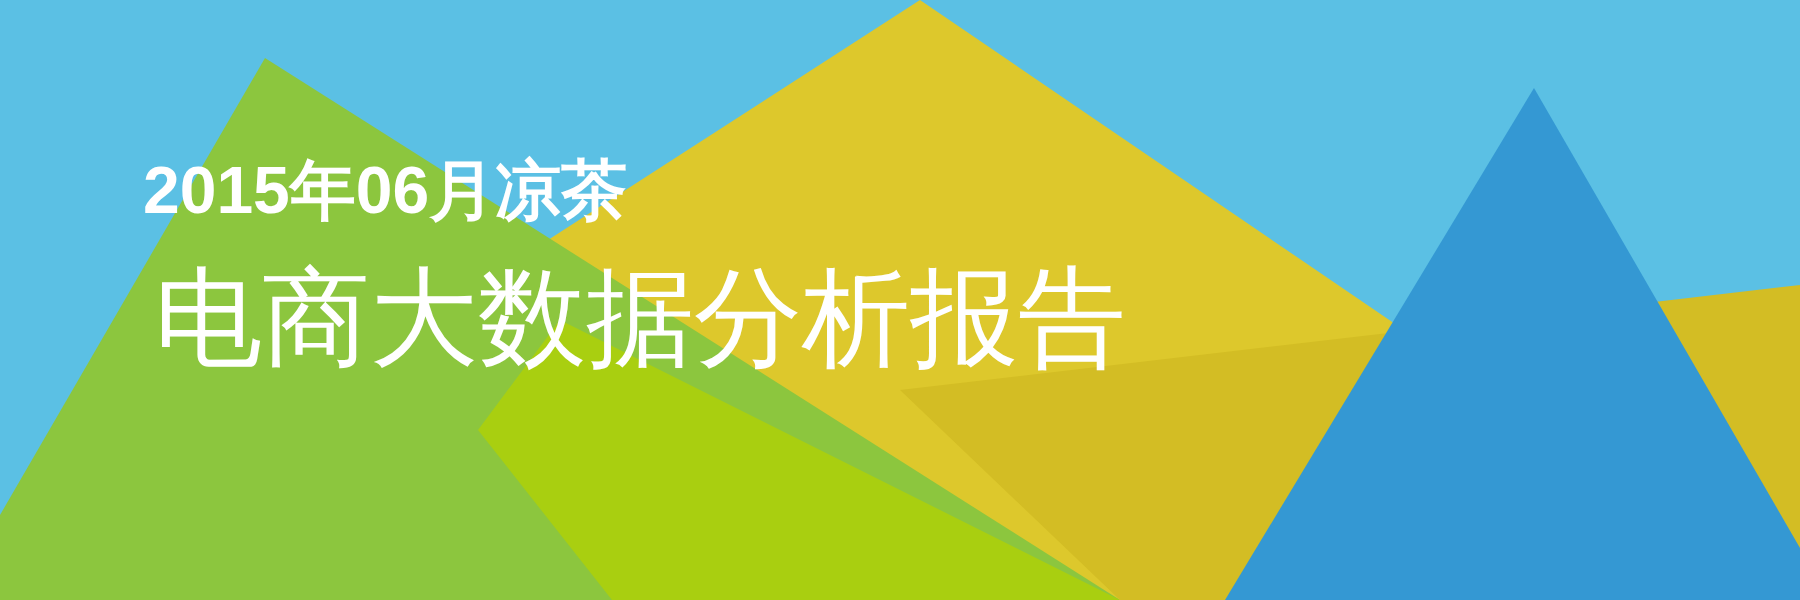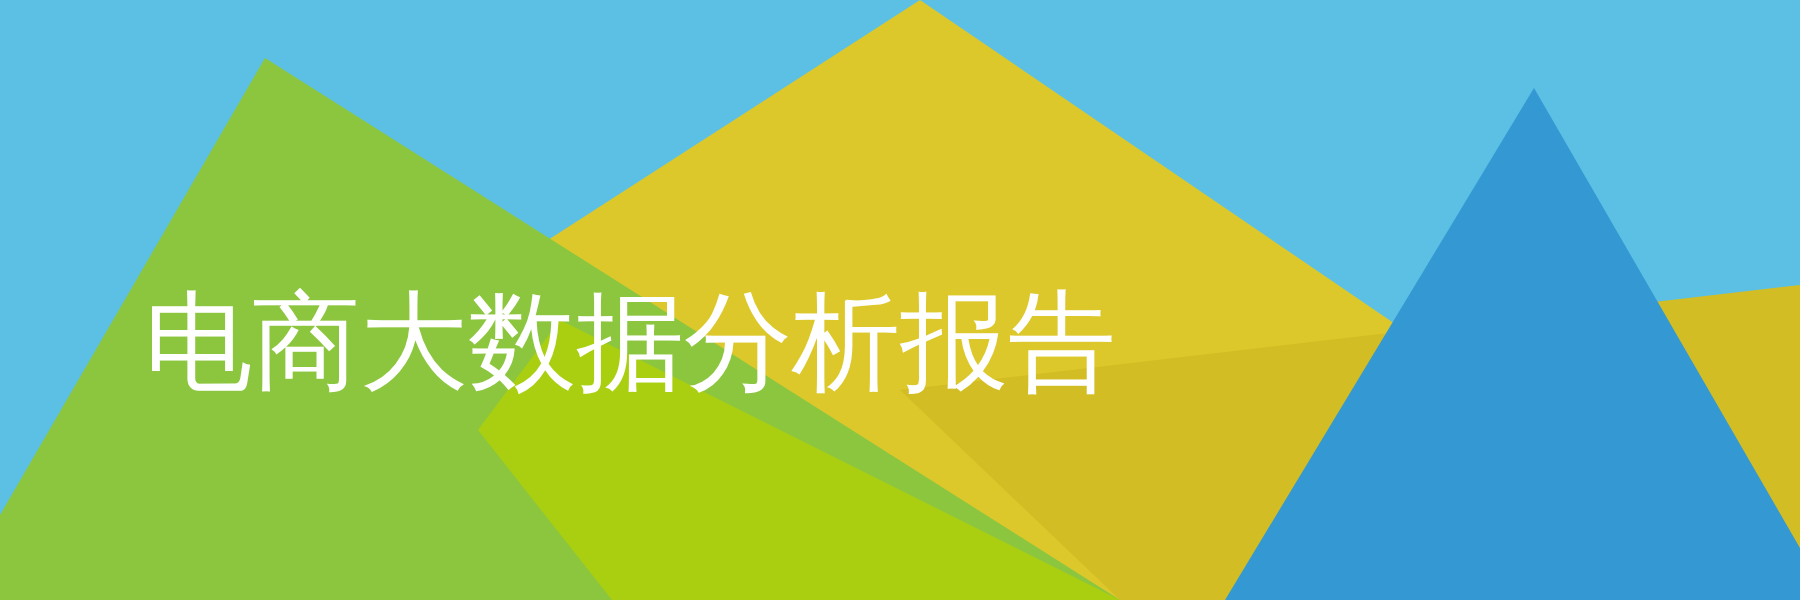--- a/index.html
+++ b/index.html
@@ -38,25 +38,24 @@
     letter-spacing: 0px;
     line-height: 1;
   }
   #title-line-1 {
     left: 143px;
     top: 157px;
     font-size: 66px;
     font-weight: 700;
   }
   #title-line-2 {
-    left: 144px;
+    left: 154px;
     top: 264px;
     font-size: 108px;
     font-weight: 300;
-    margin-top: 24px;
   }
 </style>
 </head>
 <body>
 
 <div id="banner">
 
   <svg id="bg-svg" viewBox="0 0 1800 600" preserveAspectRatio="none" xmlns="http://www.w3.org/2000/svg">
 
     <rect x="0" y="0" width="1800" height="600" fill="#5BC0E4"></rect>
@@ -72,16 +71,17 @@
 
     <polygon points="612,600 1120,600 560,320 478,430" fill="#A9CF10"></polygon>
 
     <polygon points="1120,600 1800,600 1800,285 900,390" fill="#D3BD24"></polygon>
 
     <polygon points="1534,88 1800,548 1800,600 1225,600" fill="#3498D3"></polygon>
 
   </svg>
 
   <div id="title-block">
+    <div class="title-line" id="title-line-1">2015年06月凉茶</div>
     <div class="title-line" id="title-line-2">电商大数据分析报告</div>
   </div>
 
 </div>
 
 </body></html>

